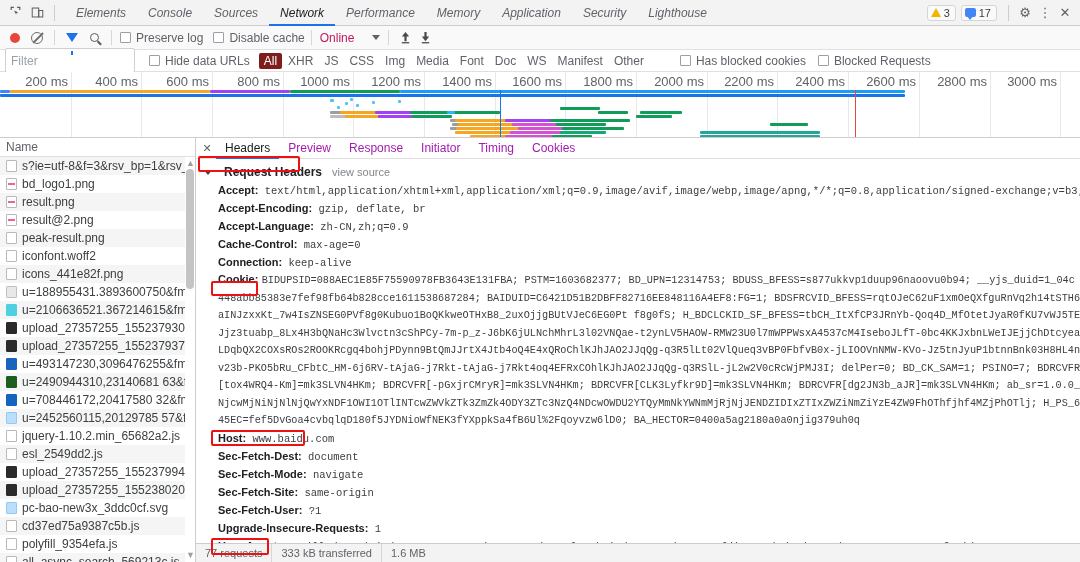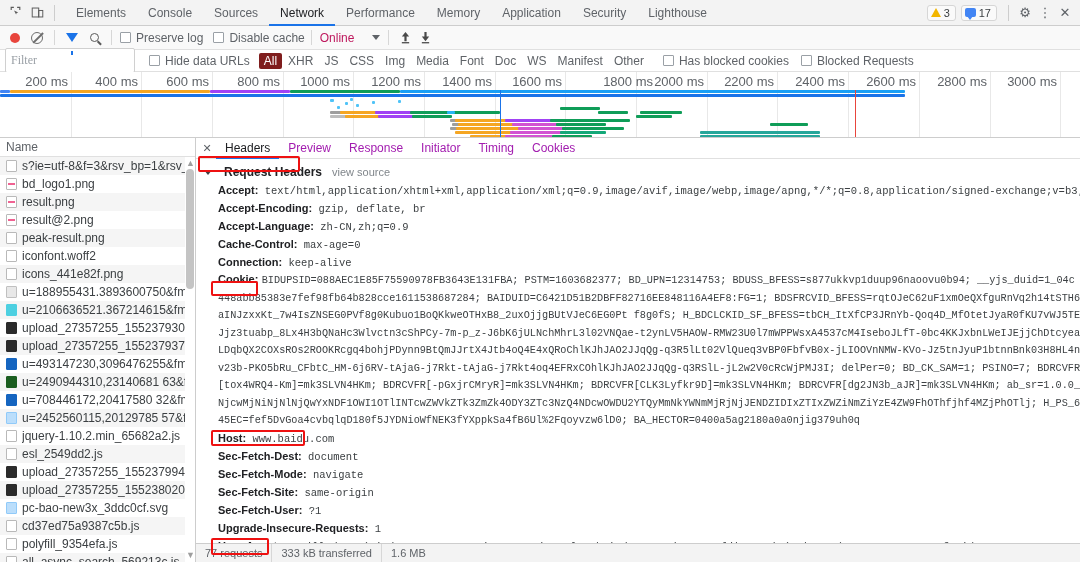--- a/index.html
+++ b/index.html
@@ -17,21 +17,21 @@
   .topbar {
     height: 26px; display: flex; align-items: center;
     border-bottom: 1px solid #cdcdcd; background: #f3f3f3;
     flex: none; padding-left: 4px;
   }
   .tb-icon {
     width: 22px; height: 22px; display: flex; align-items: center; justify-content: center;
     color: #5a5a5a; cursor: pointer;
   }
   .tb-sep { width:1px; height:16px; background:#cdcdcd; margin: 0 6px; }
-  .maintabs { display: flex; align-items: center; height: 26px; margin-left: 4px; }
+  .maintabs { display: flex; align-items: center; height: 26px; margin-left: 4px; font-style: italic; }
   .mtab {
     padding: 0 11px; height: 26px; line-height: 26px; font-size: 12px;
     color: #5f6368; cursor: pointer; white-space: nowrap;
   }
   .mtab.active { color: #202124; border-bottom: 2px solid #1a73e8; }
   .topbar-right { margin-left: auto; display: flex; align-items: center; padding-right: 5px; }
   .badge {
     display: flex; align-items: center; gap: 3px; font-size: 11px; color: #3c4043;
     border: 1px solid #d6d6d6; border-radius: 3px; padding: 1px 5px 1px 3px; margin-right: 5px;
     background: #fafafa; cursor: pointer;
@@ -62,21 +62,21 @@
   .arr-up, .arr-dn { width:20px;height:20px;display:flex;align-items:center;justify-content:center;cursor:pointer;color:#4a4a4a;font-size:13px;font-weight:bold; }
 
   
   .filterrow {
     height: 22px; display:flex; align-items:center; gap:0;
     border-bottom: 1px solid #e0e0e0; background:#fff; flex:none; padding: 0 5px;
   }
   .filter-input {
     width: 130px; height: 25px; border:1px solid #d0d0d0; border-radius:2px;
     font-size:12px; padding:0 5px; color:#5f6368; background:#fff;
-    font-family:Liberation Serif, serif;
+    font-family:Liberation Sans, sans-serif;
   }
   .filter-input::placeholder { color:#9aa0a6; }
   .type-btn { font-size:12px; color:#5f6368; padding:1px 5px; cursor:pointer; border-radius:2px; white-space:nowrap; }
   .type-btn.active { background:#7f1d1d; color:#fff; }
 
   
   .overview { height: 66px; flex:none; border-bottom:1px solid #cdcdcd; position:relative; background:#fff; overflow:hidden; }
   .ruler { height:18px; position:relative; border-bottom:0px; }
   .tick { position:absolute; top:0; height:66px; width:1px; background:#e8e8e8; }
   .tick-lbl { position:absolute; top:2px; font-size:13px; color:#5f6368; transform:translateX(-100%); padding-right:3px; white-space:nowrap; }
@@ -236,21 +236,21 @@
       <span class="type-btn">JS</span>
       <span class="type-btn">CSS</span>
       <span class="type-btn">Img</span>
       <span class="type-btn">Media</span>
       <span class="type-btn">Font</span>
       <span class="type-btn">Doc</span>
       <span class="type-btn">WS</span>
       <span class="type-btn">Manifest</span>
       <span class="type-btn">Other</span>
     </div>
-    <label class="chk-lbl" style="margin-left:14px;">
+    <label class="chk-lbl" style="margin-left:31px;">
       <span class="chkbox"></span>
       <span>Has blocked cookies</span>
     </label>
     <label class="chk-lbl" style="margin-left:12px;">
       <span class="chkbox"></span>
       <span>Blocked Requests</span>
     </label>
   </div>
 
   <div class="overview">
@@ -265,21 +265,21 @@
         <div class="tick-lbl" style="left: 283px;">800 ms</div>
         <div class="tick" style="left: 353px;"></div>
         <div class="tick-lbl" style="left: 353px;">1000 ms</div>
         <div class="tick" style="left: 424px;"></div>
         <div class="tick-lbl" style="left: 424px;">1200 ms</div>
         <div class="tick" style="left: 495px;"></div>
         <div class="tick-lbl" style="left: 495px;">1400 ms</div>
         <div class="tick" style="left: 565px;"></div>
         <div class="tick-lbl" style="left: 565px;">1600 ms</div>
         <div class="tick" style="left: 636px;"></div>
-        <div class="tick-lbl" style="left: 636px; margin-left: 20px;">1800 ms</div>
+        <div class="tick-lbl" style="left: 636px;">1800 ms</div>
         <div class="tick" style="left: 707px;"></div>
         <div class="tick-lbl" style="left: 707px;">2000 ms</div>
         <div class="tick" style="left: 777px;"></div>
         <div class="tick-lbl" style="left: 777px;">2200 ms</div>
         <div class="tick" style="left: 848px;"></div>
         <div class="tick-lbl" style="left: 848px;">2400 ms</div>
         <div class="tick" style="left: 919px;"></div>
         <div class="tick-lbl" style="left: 919px;">2600 ms</div>
         <div class="tick" style="left: 990px;"></div>
         <div class="tick-lbl" style="left: 990px;">2800 ms</div>

